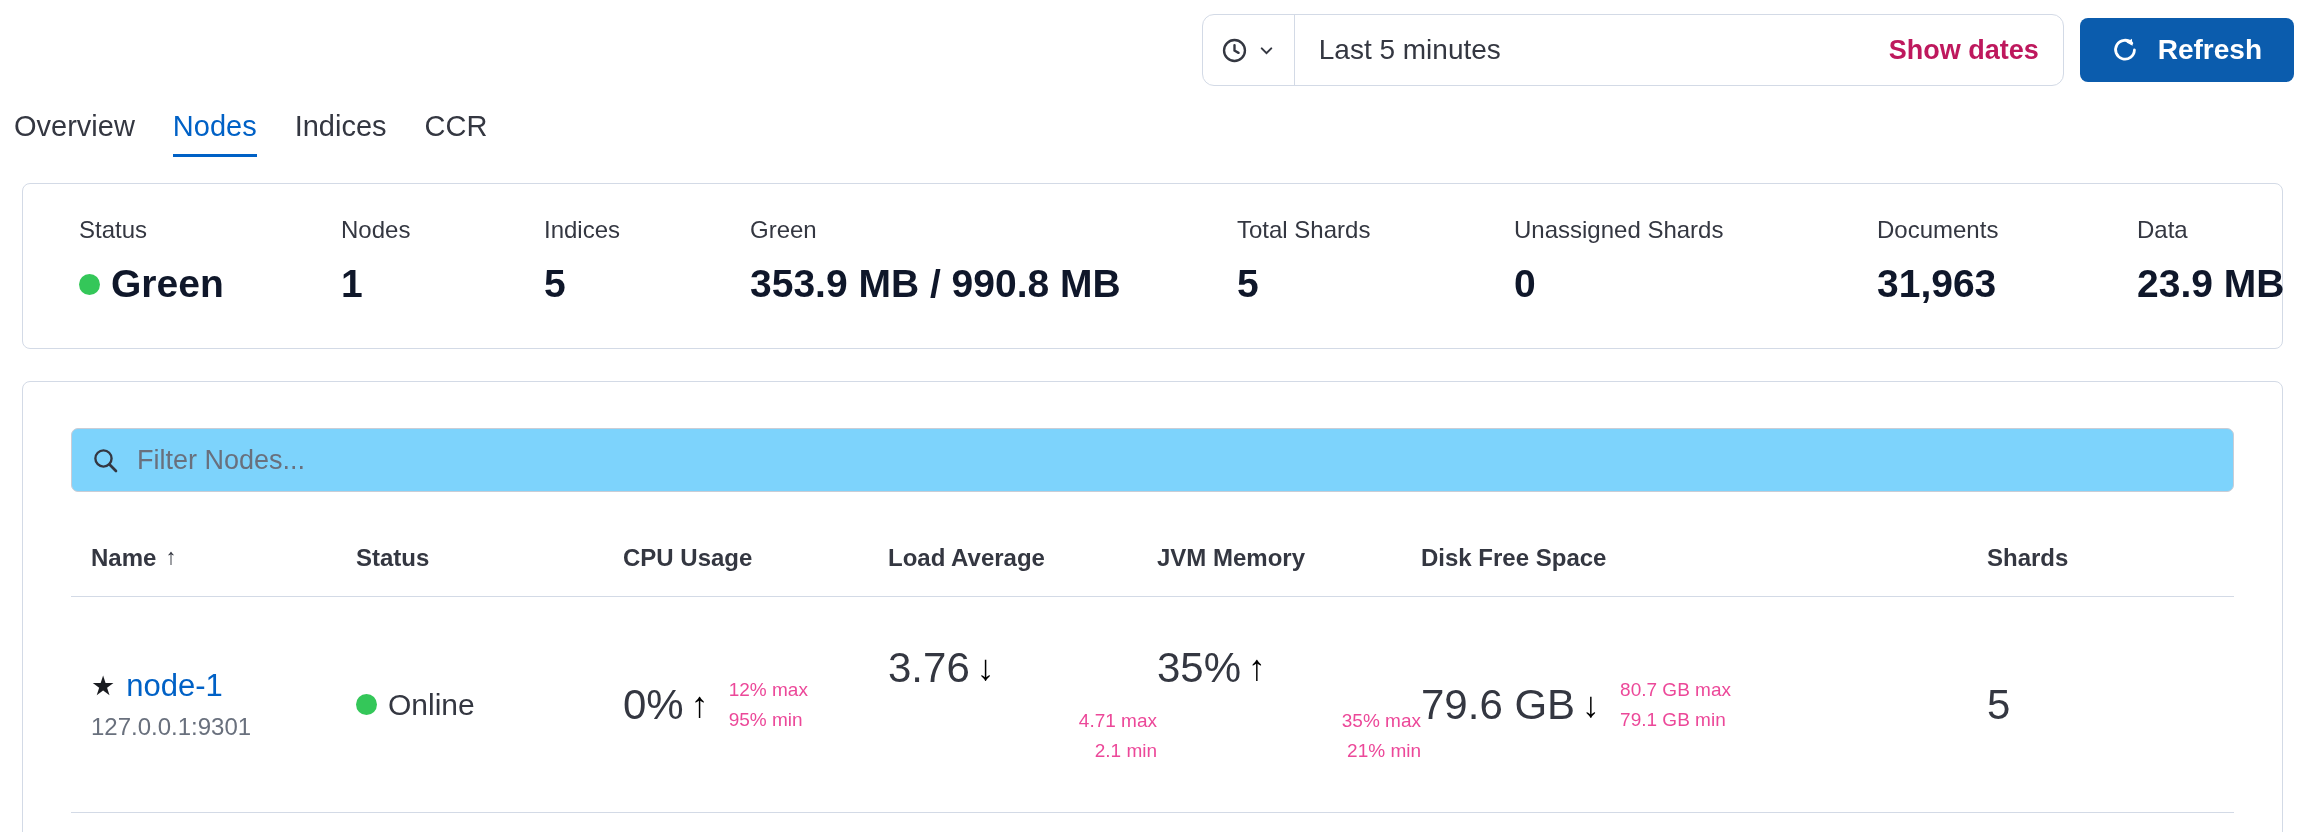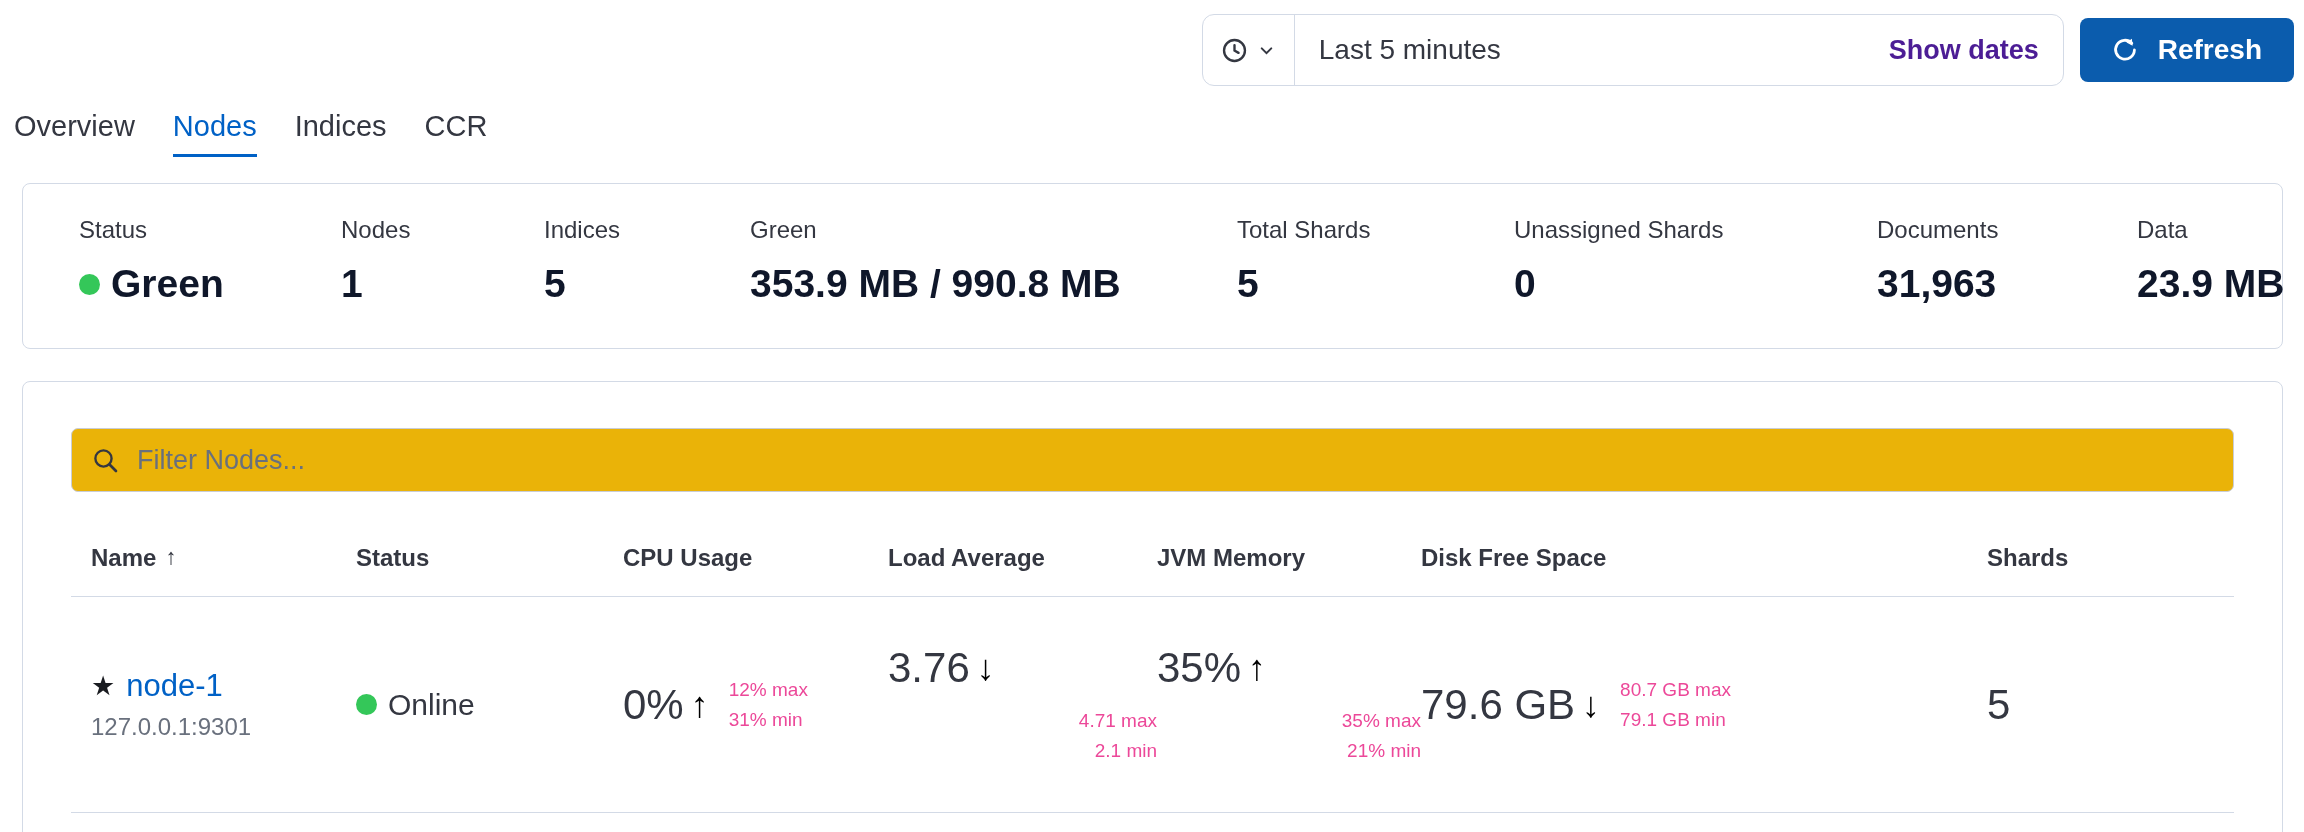--- a/index.html
+++ b/index.html
@@ -16,21 +16,21 @@
   }
   .quick-select {
     display:flex; align-items:center; gap:9px; padding:0 18px; height:100%;
     background:none; border:none; border-right:1px solid #d3dae6; cursor:pointer;
   }
   .range-btn {
     flex:1; text-align:left; padding:0 24px; font-size:28px; color:#343741;
     background:none; border:none; font-family:inherit; cursor:pointer;
   }
   .show-dates-btn {
-    padding:0 24px; font-size:27px; font-weight:700; color:#4c1d95;
+    padding:0 24px; font-size:27px; font-weight:700; color:#be185d;
     background:none; border:none; font-family:inherit; cursor:pointer; white-space:nowrap;
   }
   .refresh-btn {
     display:flex; align-items:center; gap:20px; height:64px; padding:0 32px;
     background:#0b5cad; color:#fff; font-size:28px; font-weight:700;
     border:none; border-radius:8px; font-family:inherit; cursor:pointer;
   }
   .tabs { display:flex; gap:38px; margin:14px 0 0 14px; font-size:29px; }
   .tab { padding-bottom:11px; cursor:pointer; color:#343741; border-bottom:3px solid transparent; }
   .tab.active { color:#0061c6; font-weight:500; border-bottom-color:#0061c6; }
@@ -39,21 +39,21 @@
   .summary { margin-top:26px; display:flex; padding:32px 20px 42px 56px; }
   .sum-item { flex:0 0 auto; }
   .w0{width:262px}.w1{width:203px}.w2{width:206px}.w3{width:487px}.w4{width:277px}.w5{width:363px}.w6{width:260px}.w7{width:auto}
   .sum-label { font-size:24px; color:#343741; }
   .sum-value { font-size:39px; font-weight:700; color:#0f172a; margin-top:18px; display:flex; align-items:center; }
   .dot { width:21px; height:21px; border-radius:50%; background:#34c759; margin-right:11px; flex:0 0 auto; }
 
   .table-panel { margin-top:32px; padding:46px 48px 60px; height:500px; }
   .search {
     display:flex; align-items:center; height:64px; border:1px solid #c9cdd6;
-    border-radius:7px; background:#eab308; padding:0 20px;
+    border-radius:7px; background:#7dd3fc; padding:0 20px;
   }
   .search input {
     flex:1; border:none; outline:none; font-size:27px; font-family:inherit;
     color:#343741; margin-left:16px; background:transparent;
   }
   .search input::placeholder { color:#69707d; }
 
   .grid-cols { display:grid; grid-template-columns:265px 267px 265px 269px 264px 566px 1fr; }
   .thead { margin-top:52px; padding:0 0 24px 20px; border-bottom:1px solid #d3dae6; }
   .th { font-size:24px; font-weight:700; color:#343741; cursor:pointer; display:flex; align-items:flex-start; }
@@ -194,21 +194,21 @@
       <div class="td cell-status">
         <span class="dot"></span>
         <span>Online</span>
       </div>
 
       <div class="td metric-side">
         <span class="big">0%</span>
         <span class="arrow">↑</span>
         <span class="minmax beside">
           <span>12% max</span>
-          <span>31% min</span>
+          <span>95% min</span>
         </span>
       </div>
 
       <div class="td metric-stack">
         <span class="metric-top">
           <span class="big">3.76</span>
           <span class="arrow">↓</span>
         </span>
         <span class="minmax below">
           <span>4.71 max</span>

